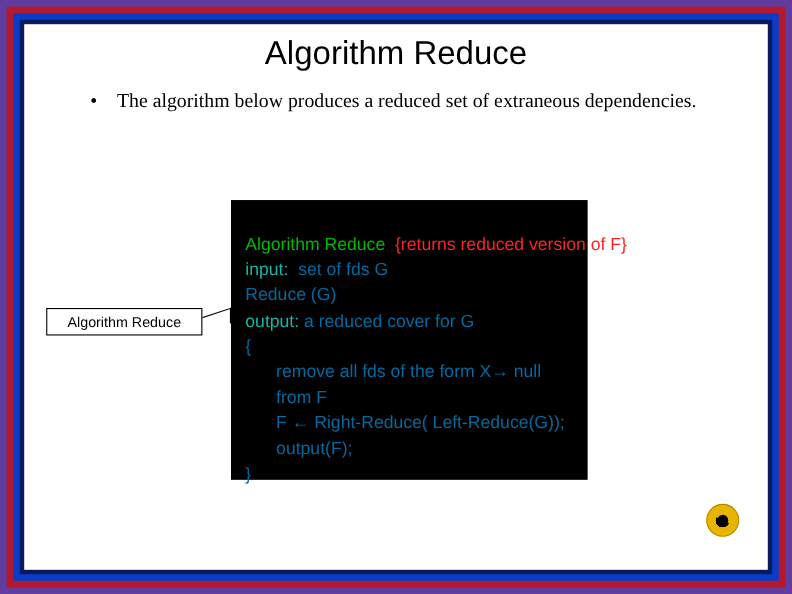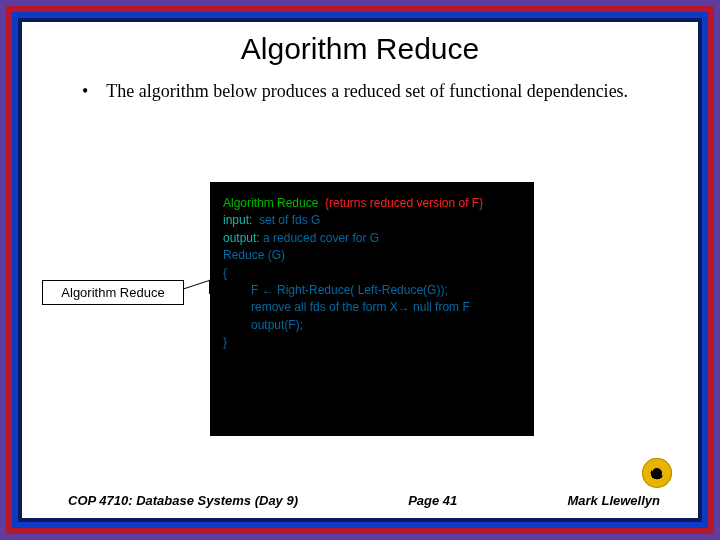--- a/index.html
+++ b/index.html
@@ -43,23 +43,23 @@
     bottom: 56px;
   }
   .algo-block {
     position: absolute;
     left: 168px;
     top: 0;
     width: 324px;
     height: 254px;
     background: #000;
     border: 1px solid #000;
-    padding: 12px 12px 10px 12px;
+    padding: 28px 12px 10px 12px;
     font-family: "Comic Sans MS", "Comic Sans", cursive, sans-serif;
-    font-size: 12px;
+    font-size: 16px;
     line-height: 1.45;
   }
   .algo-green  { color: #00b800; }
   .algo-red    { color: #ff2222; }
   .algo-orange { color: #14b8a6; }
   .algo-white  { color: #0369a1; }
   .algo-indent { padding-left: 28px; display: block; }
   .algo-line   { white-space: pre; }
   .note-box {
     position: absolute;
@@ -141,48 +141,43 @@
 
 <div class="frame-purple">
 <div class="frame-red">
 <div class="frame-blue">
 <div class="frame-navy">
 <div class="slide">
 
   <div class="title">Algorithm Reduce</div>
 
   <div class="intro">
-    <span class="bullet">•</span><span>The algorithm below produces a reduced set of functional dependencies.</span>
+    <span class="bullet">•</span><span>The algorithm below produces a reduced set of extraneous dependencies.</span>
   </div>
 
   <div class="diagram-area">
 
     <div class="label-box">Algorithm Reduce</div>
     <div class="connector"></div>
 
     <div class="algo-block">
       <div class="algo-line"><span class="algo-green">Algorithm Reduce</span><span class="algo-red">  {returns reduced version of F}</span></div>
       <div class="algo-line"><span class="algo-orange">input:</span><span class="algo-white">  set of fds G</span></div>
+      <div class="algo-line algo-white">Reduce (G)</div>
       <div class="algo-line"><span class="algo-orange">output:</span><span class="algo-white"> a reduced cover for G</span></div>
-      <div class="algo-line algo-white">Reduce (G)</div>
       <div class="algo-line algo-white">{</div>
+      <span class="algo-indent algo-white">remove all fds of the form X→ null from F</span>
       <span class="algo-indent algo-white">F ← Right-Reduce( Left-Reduce(G));</span>
-      <span class="algo-indent algo-white">remove all fds of the form X→ null from F</span>
       <span class="algo-indent algo-white">output(F);</span>
       <div class="algo-line algo-white">}</div>
     </div>
 
 
   </div>
 
   <div class="logo"></div>
 
-  <div class="footer">
-    <span class="left">COP 4710: Database Systems  (Day 9)</span>
-    <span class="page">Page 41</span>
-    <span class="auth">Mark Llewellyn</span>
-  </div>
 
 </div>
 </div>
 </div>
 </div>
 </div>
 
 </body></html>

